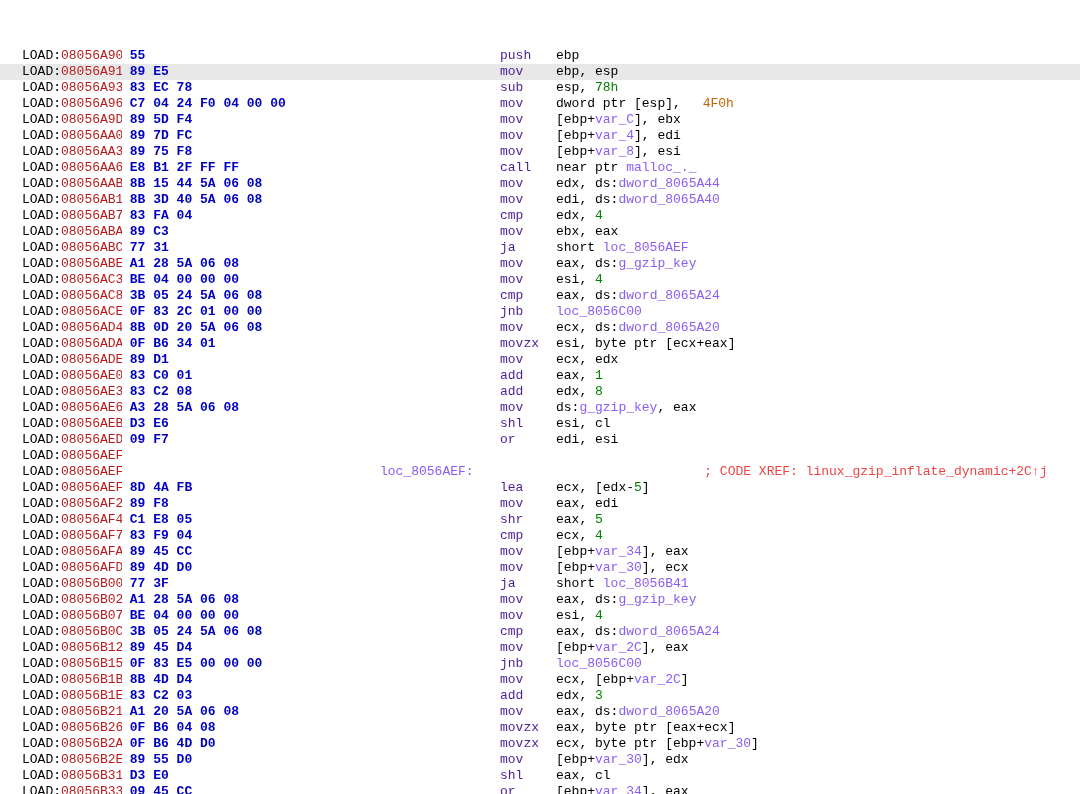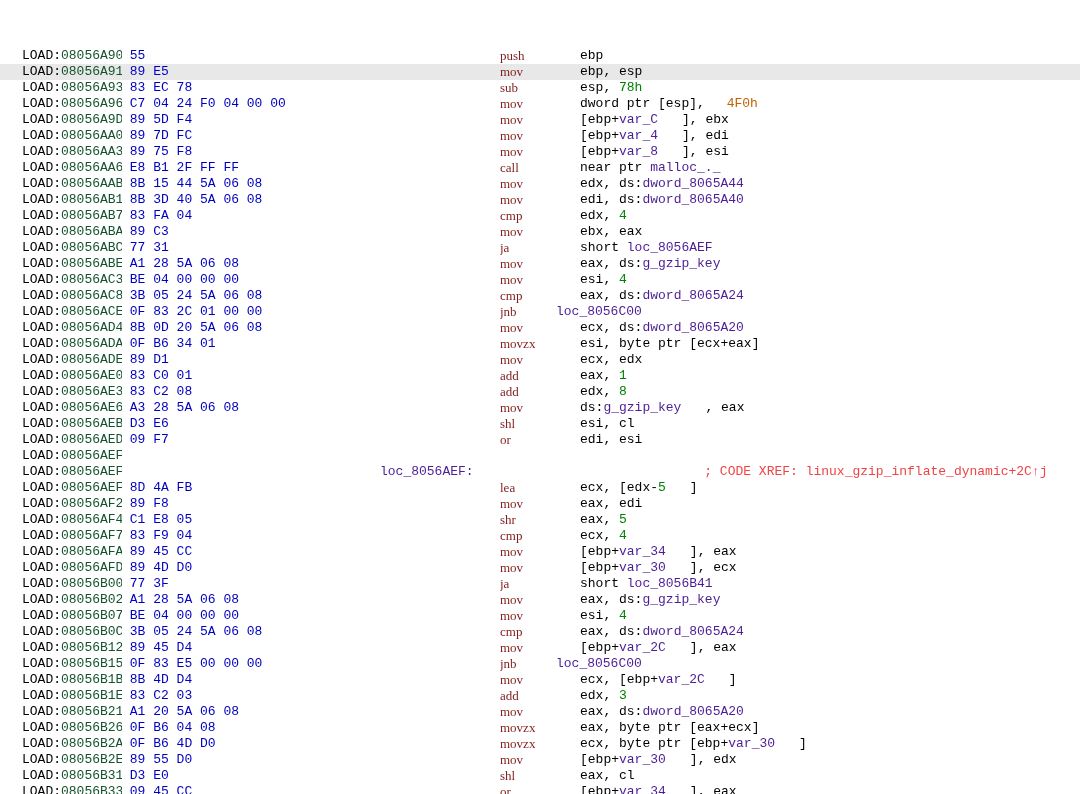--- a/index.html
+++ b/index.html
@@ -13,28 +13,28 @@
     white-space: pre;
     overflow-x: auto;
   }
   .line {
     height: 16px;
     padding: 0;
     display: flex;
   }
   .line.sel { background: #e8e8e8; }
   .seg-label { color: #000000; padding-left: 22px; }
-  .addr { color: #14532d; }
-  .bytes { color: #0000c0; }
-  .mnem { color: #7f1d1d; font-family: Liberation Serif, serif; }
-  .name-green { color: #4c1d95; }
+  .addr { color: #b91c1c; }
+  .bytes { color: #0000c0; font-weight: bold; }
+  .mnem { color: #4c1d95; }
+  .name-green { color: #8b5cf6; }
   .num-green { color: #008000; text-align: center; }
   .orange { color: #c46200; margin-left: 14px; }
   .xref { color: #ef4444; }
-  .plain { color: #000000; margin-left: 24px; }
+  .plain { color: #000000; }
   .col-labeladdr {
     width: 122px;
     min-width: 122px;
     text-align: left;
     overflow: hidden;
   }
   .col-bytes {
     width: 258px;
     min-width: 258px;
     text-align: left;

